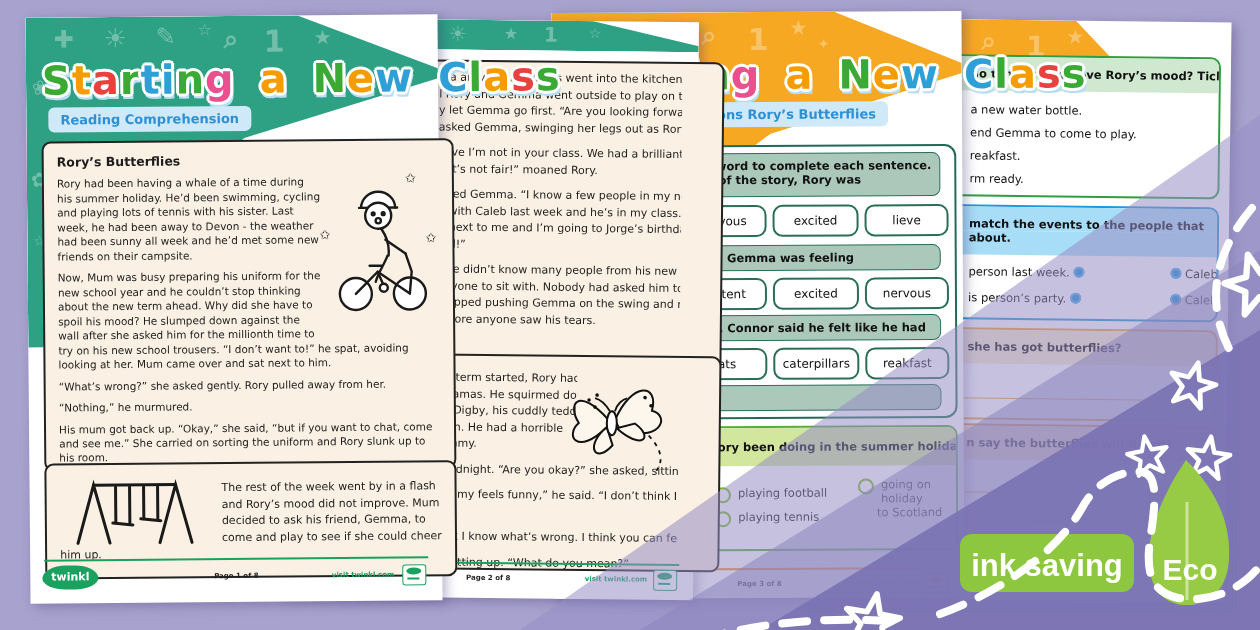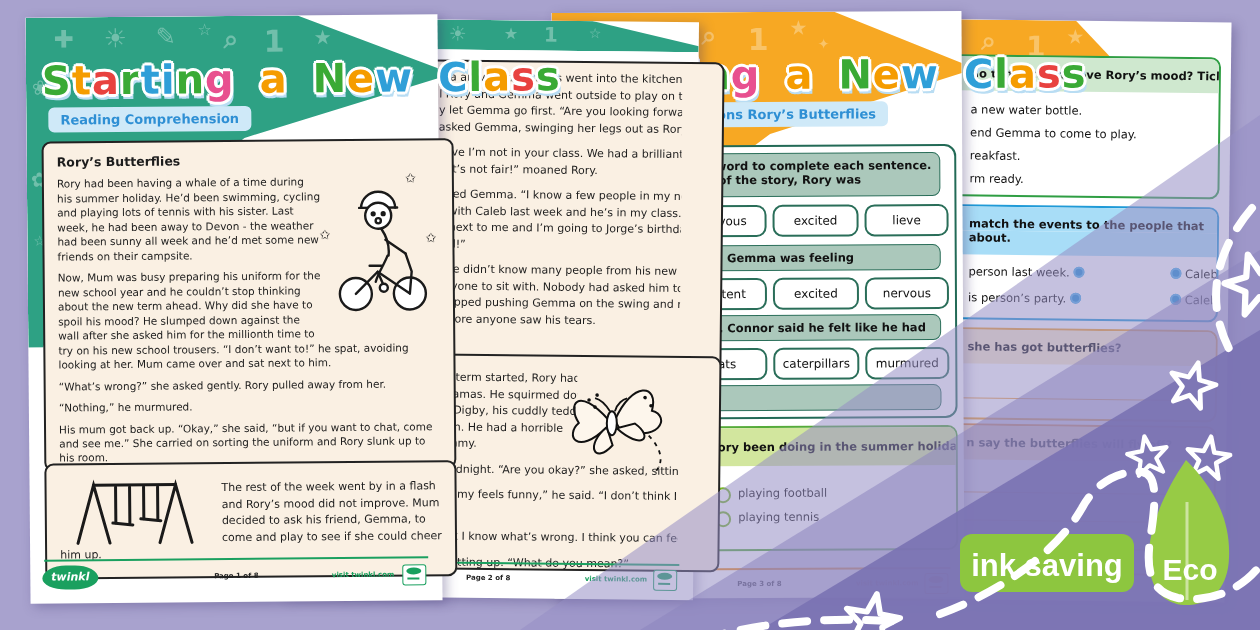--- a/index.html
+++ b/index.html
@@ -46,21 +46,21 @@
   .tick-item{font-size:11.5px;color:#111;margin-bottom:9px;white-space:nowrap;}
   .dot{display:inline-block;width:11px;height:11px;border-radius:50%;background:#1e8fd6;box-shadow:inset 0 0 0 2px #53b4ec;vertical-align:-1px;}
   .mrow{font-size:11.5px;color:#111;margin-bottom:12px;white-space:nowrap;}
   .wline{position:absolute;left:14px;right:14px;height:0;border-top:1.5px solid #f0a243;}
 
   
   .rule{position:absolute;left:14px;right:14px;height:2px;}
   .page-label{position:absolute;font-size:7px;font-weight:bold;color:#222;}
   .site{position:absolute;font-size:7px;font-weight:bold;}
   .cloud{position:absolute;background:#1aa05f;border-radius:55% 55% 55% 55%/70% 70% 60% 60%;
-    color:#fff;font-weight:bold;font-size:11px;text-align:center;font-style:italic;}
+    color:#fff;font-weight:bold;font-size:11px;text-align:center;}
   .minibadge{position:absolute;width:22px;height:19px;background:#fff;border:1px solid #1aa05f;border-radius:3px;}
   .minibadge i{position:absolute;left:3px;top:2px;width:15px;height:7px;background:#1aa05f;border-radius:50%;}
   .minibadge b{position:absolute;left:4px;top:12px;width:12px;height:1.5px;background:#1aa05f;}
 
   .overlay{position:absolute;inset:0;pointer-events:none;}
   svg text{font-family:"Liberation Sans",sans-serif;}
 </style>
 </head>
 <body>
 
@@ -135,36 +135,43 @@
       <div class="banner" style="top:98px;height:26px;padding-left:123px;">ol. Gemma was feeling</div>
       <div class="pillrow" style="left:110px;top:131px;">
         <div class="pill" style="width:84px;">content</div>
         <div class="pill" style="width:82px;">excited</div>
         <div class="pill" style="width:80px;">nervous</div>
       </div>
       <div class="banner" style="top:168px;height:26px;padding-left:123px;">ol. Connor said he felt like he had</div>
       <div class="pillrow" style="left:110px;top:201px;">
         <div class="pill" style="width:84px;">bats</div>
         <div class="pill" style="width:82px;">caterpillars</div>
-        <div class="pill" style="width:80px;">murmured</div>
+        <div class="pill" style="width:80px;">reakfast</div>
       </div>
       <div class="banner" style="top:238px;height:26px;"></div>
     </div>
 
     <div class="greenbox" style="left:14px;top:414px;width:386px;height:121px;">
       <div class="qheader" style="padding-left:127px;">d Rory been doing in the summer holiday?</div>
       <div style="position:absolute;left:145px;top:58px;">
         <div class="opt">
             <span class="circ"></span>
             <span>playing football</span>
           </div>
         <div class="opt">
             <span class="circ"></span>
             <span>playing tennis</span>
           </div>
+      </div>
+      <div style="position:absolute;left:288px;top:50px;">
+        <div class="opt" style="margin-bottom:0;">
+            <span class="circ"></span>
+            <span>going on holiday</span>
+          </div>
+        <div class="opt" style="margin-left:19px;">to Scotland</div>
       </div>
     </div>
 
     <div class="rule" style="top:556px;background:#f08c1e;"></div>
     <div class="cloud" style="left:12px;top:562px;width:52px;height:22px;line-height:22px;">twinkl</div>
     <div class="page-label" style="left:0;right:0;top:568px;text-align:center;">Page 3 of 8</div>
     <div class="site" style="right:46px;top:568px;color:#f08c1e;">visit twinkl.com</div>
     <div class="minibadge" style="right:16px;top:562px;border-color:#f08c1e;">
         <i style="background:#f08c1e;"></i>
         <b style="background:#f08c1e;"></b>

